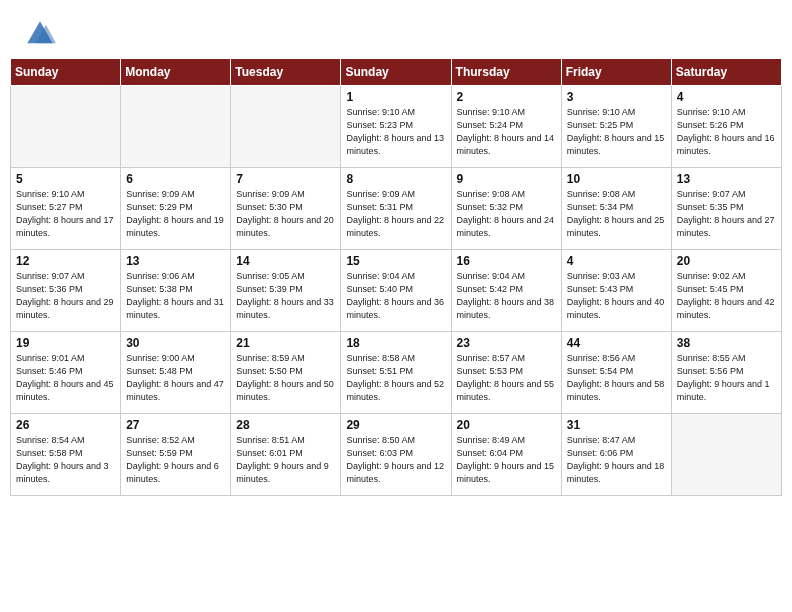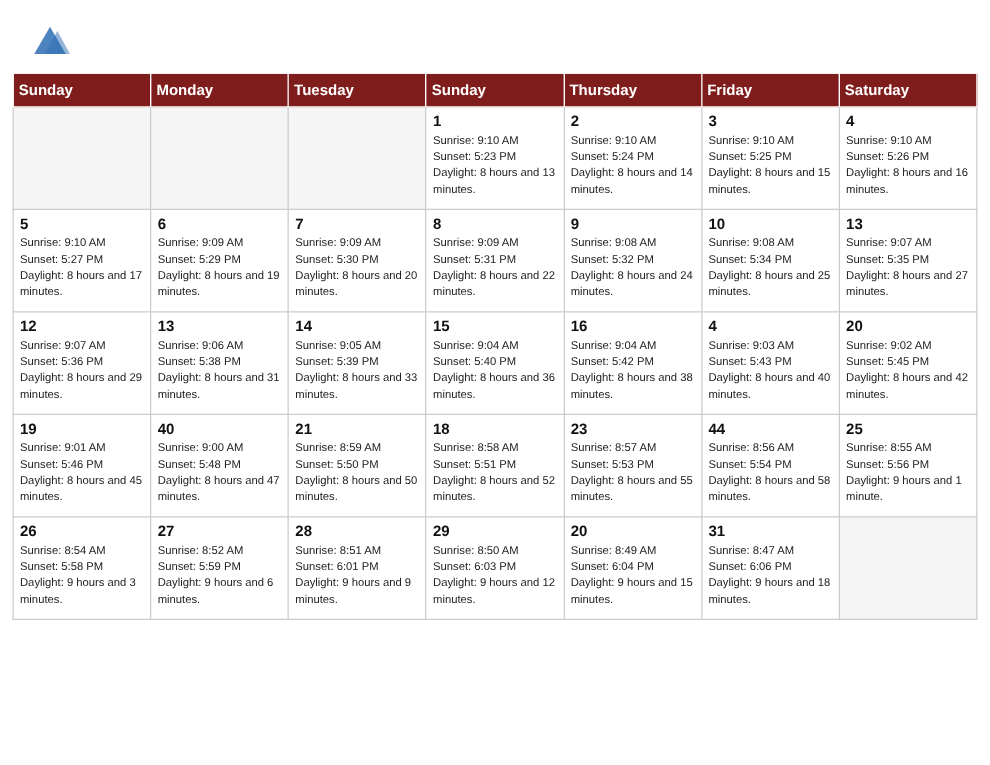--- a/index.html
+++ b/index.html
@@ -217,41 +217,41 @@
               <div class="day-number">20</div>
               <div class="day-info">Sunrise: 9:02 AM<br>Sunset: 5:45 PM<br>Daylight: 8 hours and 42 minutes.</div>
             </td>
           </tr>
           <tr>
             <td>
               <div class="day-number">19</div>
               <div class="day-info">Sunrise: 9:01 AM<br>Sunset: 5:46 PM<br>Daylight: 8 hours and 45 minutes.</div>
             </td>
             <td>
-              <div class="day-number">40</div>
+              <div class="day-number">30</div>
               <div class="day-info">Sunrise: 9:00 AM<br>Sunset: 5:48 PM<br>Daylight: 8 hours and 47 minutes.</div>
             </td>
             <td>
               <div class="day-number">21</div>
               <div class="day-info">Sunrise: 8:59 AM<br>Sunset: 5:50 PM<br>Daylight: 8 hours and 50 minutes.</div>
             </td>
             <td>
               <div class="day-number">18</div>
               <div class="day-info">Sunrise: 8:58 AM<br>Sunset: 5:51 PM<br>Daylight: 8 hours and 52 minutes.</div>
             </td>
             <td>
               <div class="day-number">23</div>
               <div class="day-info">Sunrise: 8:57 AM<br>Sunset: 5:53 PM<br>Daylight: 8 hours and 55 minutes.</div>
             </td>
             <td>
               <div class="day-number">44</div>
               <div class="day-info">Sunrise: 8:56 AM<br>Sunset: 5:54 PM<br>Daylight: 8 hours and 58 minutes.</div>
             </td>
             <td>
-              <div class="day-number">25</div>
+              <div class="day-number">38</div>
               <div class="day-info">Sunrise: 8:55 AM<br>Sunset: 5:56 PM<br>Daylight: 9 hours and 1 minute.</div>
             </td>
           </tr>
           <tr>
             <td>
               <div class="day-number">26</div>
               <div class="day-info">Sunrise: 8:54 AM<br>Sunset: 5:58 PM<br>Daylight: 9 hours and 3 minutes.</div>
             </td>
             <td>
               <div class="day-number">27</div>

